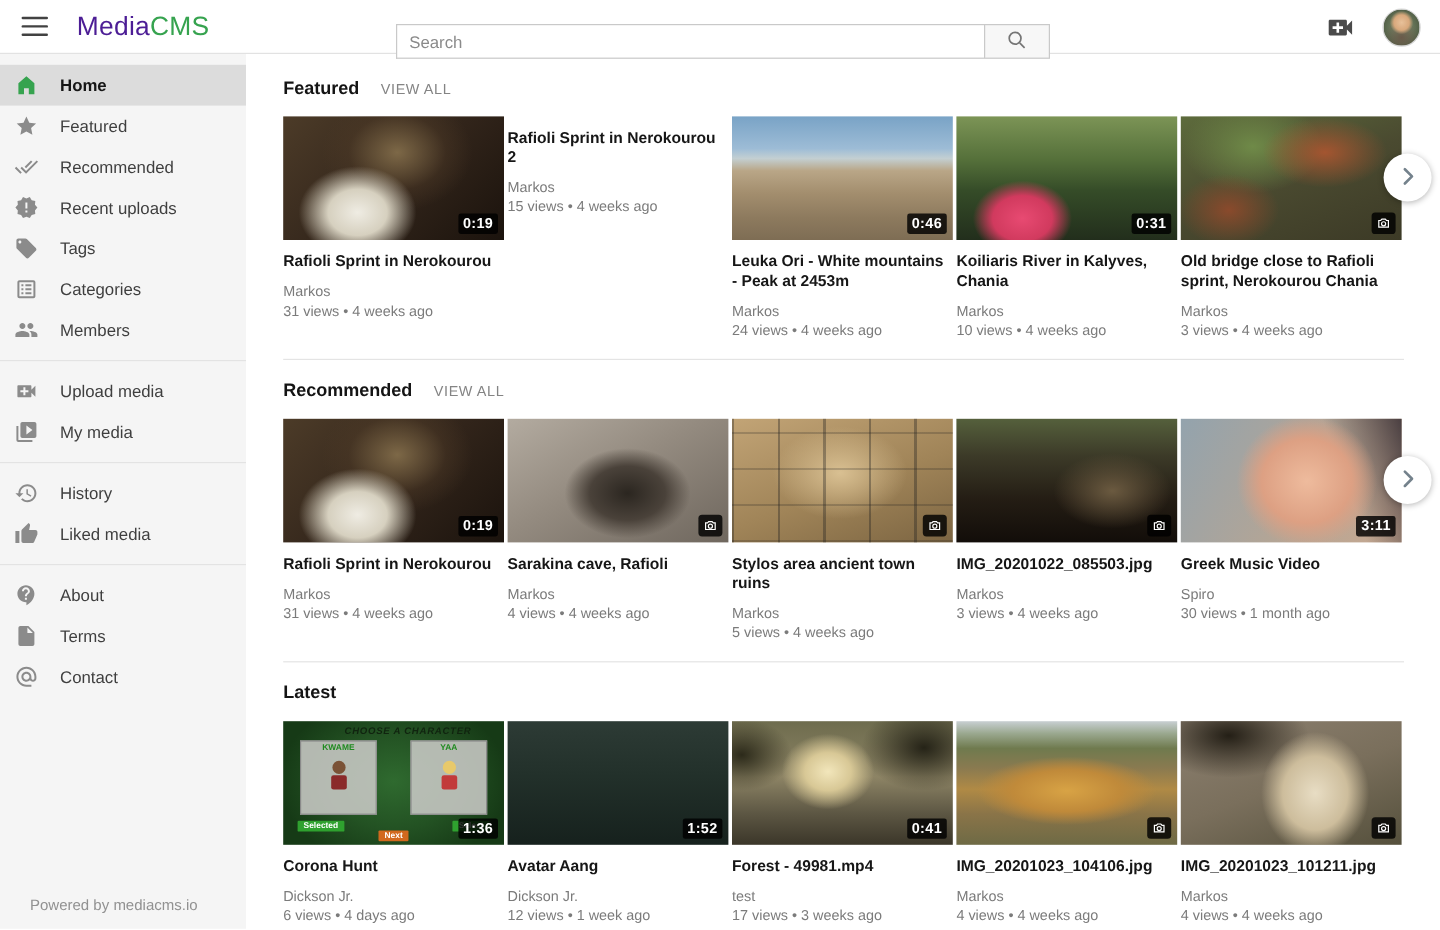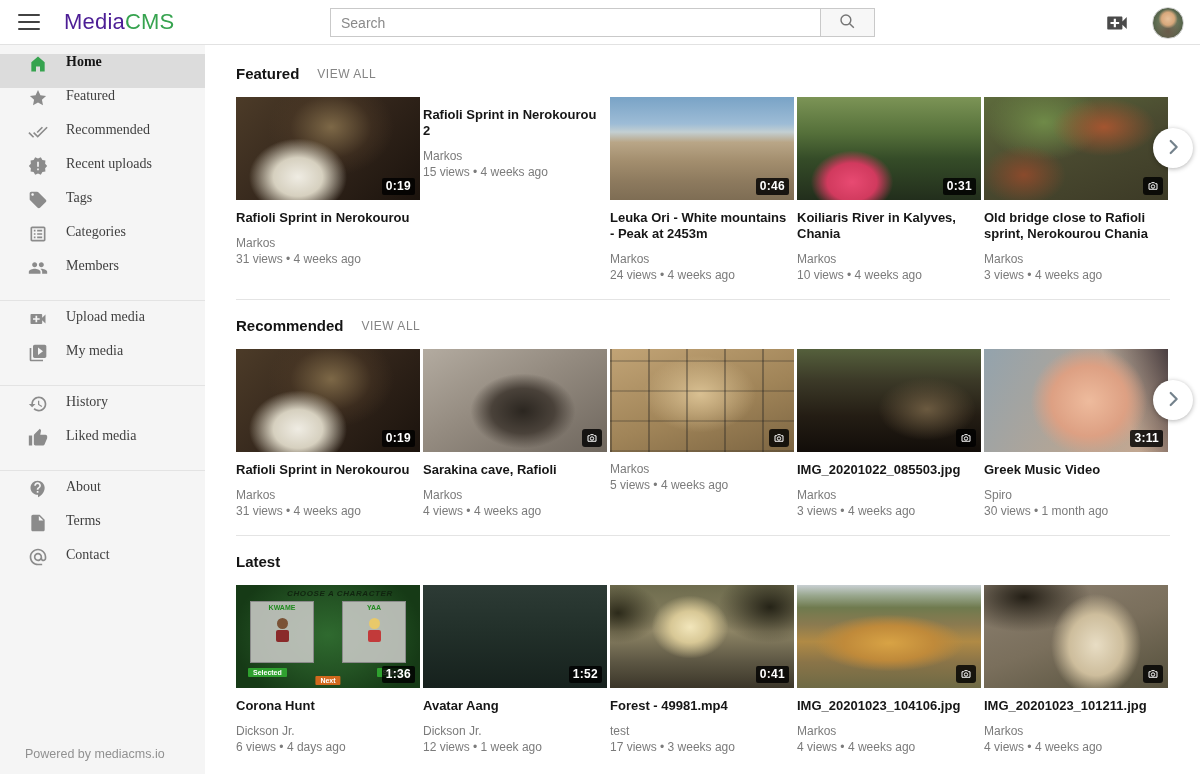--- a/index.html
+++ b/index.html
@@ -8,38 +8,38 @@
 
   
   .topbar { position:relative; height:45px; background:#fff; border-bottom:1px solid #e2e2e2;
     display:flex; align-items:center; z-index:5; }
   .menu-btn { margin-left:18px; width:22px; height:16px; background:none; border:none; cursor:pointer;
     display:flex; flex-direction:column; justify-content:space-between; }
   .menu-btn span { display:block; height:2px; background:#424242; border-radius:1px; }
   .logo { margin-left:24px; font-size:22px; font-weight:500; letter-spacing:.2px; cursor:pointer; }
   .logo .lm { color:#4c1d95; }
   .logo .lc { color:#36a34f;margin-top:44px; }
-  .search-wrap { position:absolute; left:330px; top:8px; display:flex; height:29px; }
+  .search-wrap { position:absolute; left:330px; top:20px; display:flex; height:29px; }
   .search-input { width:490px; height:29px; border:1px solid #c9c9c9; border-right:none;
     padding:0 10px; font-size:14px; color:#333; outline:none; font-family:inherit; }
   .search-input::placeholder { color:#8a8a8a; }
   .search-btn { width:55px; height:29px; border:1px solid #c9c9c9; background:#f7f7f7;
     display:flex; align-items:center; justify-content:center; cursor:pointer; }
   .top-actions { position:absolute; right:16px; top:0; height:45px; display:flex; align-items:center; gap:22px; }
   .upload-btn { background:none; border:none; cursor:pointer; display:flex; }
   .avatar { width:32px; height:32px; border-radius:50%; cursor:pointer; border:1px solid #d6d6d6;
     background:
       radial-gradient(circle at 50% 36%, #e8c19a 0%, #d8a87c 26%, rgba(216,168,124,0) 40%),
       radial-gradient(circle at 50% 78%, #6a5a4a 0%, rgba(90,74,62,0) 52%),
       radial-gradient(circle at 50% 50%, #8a9a78 0%, #5a684e 62%, #3c4836 100%); }
 
   
   .layout { display:flex; height:729px; }
   .sidebar { position:relative; width:205px; background:#f5f5f5; padding-top:9px; flex:none; }
-  .side-item { height:34px; display:flex; padding-left:28px; cursor:pointer;font-family:Liberation Serif, serif; }
+  .side-item { height:34px; display:flex; align-items:center; padding-left:12px; cursor:pointer; }
   .side-item.active { background:#dcdcdc; }
   .side-icon { width:20px; height:20px; margin-right:18px; display:flex; align-items:center; justify-content:center; flex:none; }
   .side-label { font-size:14px; color:#3f3f3f; }
   .side-item.active .side-label { font-weight:700; color:#161616; }
   .side-divider { border-top:1px solid #e3e3e3; margin:8px 0; }
   .side-footer { position:absolute; left:25px; bottom:13px; font-size:12.5px; color:#919191; }
 
   
   .content { flex:1; padding:20px 30px 0 31px; overflow:hidden; background:#fff; }
   .section-head { display:flex; align-items:center; gap:18px; margin-bottom:15px; }
@@ -375,20 +375,21 @@
             </div>
             <div class="card">
               <div class="thumb t-stylos">
                 <span class="cam-badge">
                   <svg width="12" height="12" viewBox="0 0 24 24">
                     <path fill="none" stroke="#fff" stroke-width="2" d="M4 7.5h3.2l2-2.2h5.6l2 2.2H20v11H4z"></path>
                     <circle cx="12" cy="13" r="3.4" fill="none" stroke="#fff" stroke-width="2"></circle>
                   </svg>
                 </span>
               </div>
+              <div class="card-title">Stylos area ancient town ruins</div>
               <div class="card-author">Markos</div>
               <div class="card-meta">5 views • 4 weeks ago</div>
             </div>
             <div class="card">
               <div class="thumb t-imgcave">
                 <span class="cam-badge">
                   <svg width="12" height="12" viewBox="0 0 24 24">
                     <path fill="none" stroke="#fff" stroke-width="2" d="M4 7.5h3.2l2-2.2h5.6l2 2.2H20v11H4z"></path>
                     <circle cx="12" cy="13" r="3.4" fill="none" stroke="#fff" stroke-width="2"></circle>
                   </svg>

